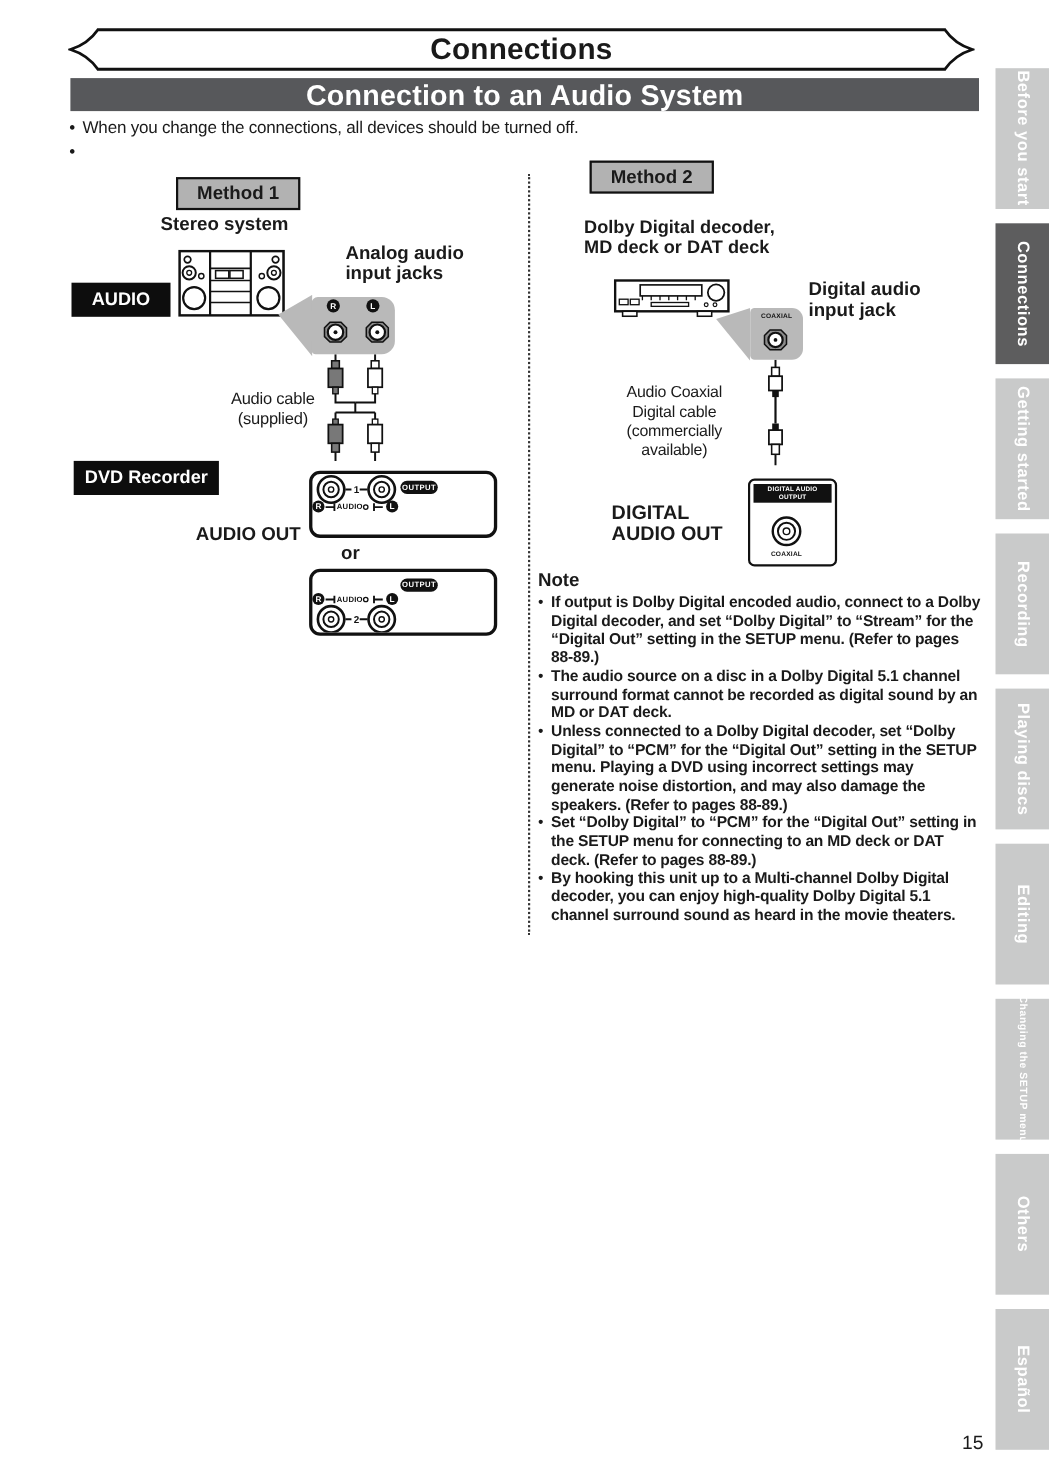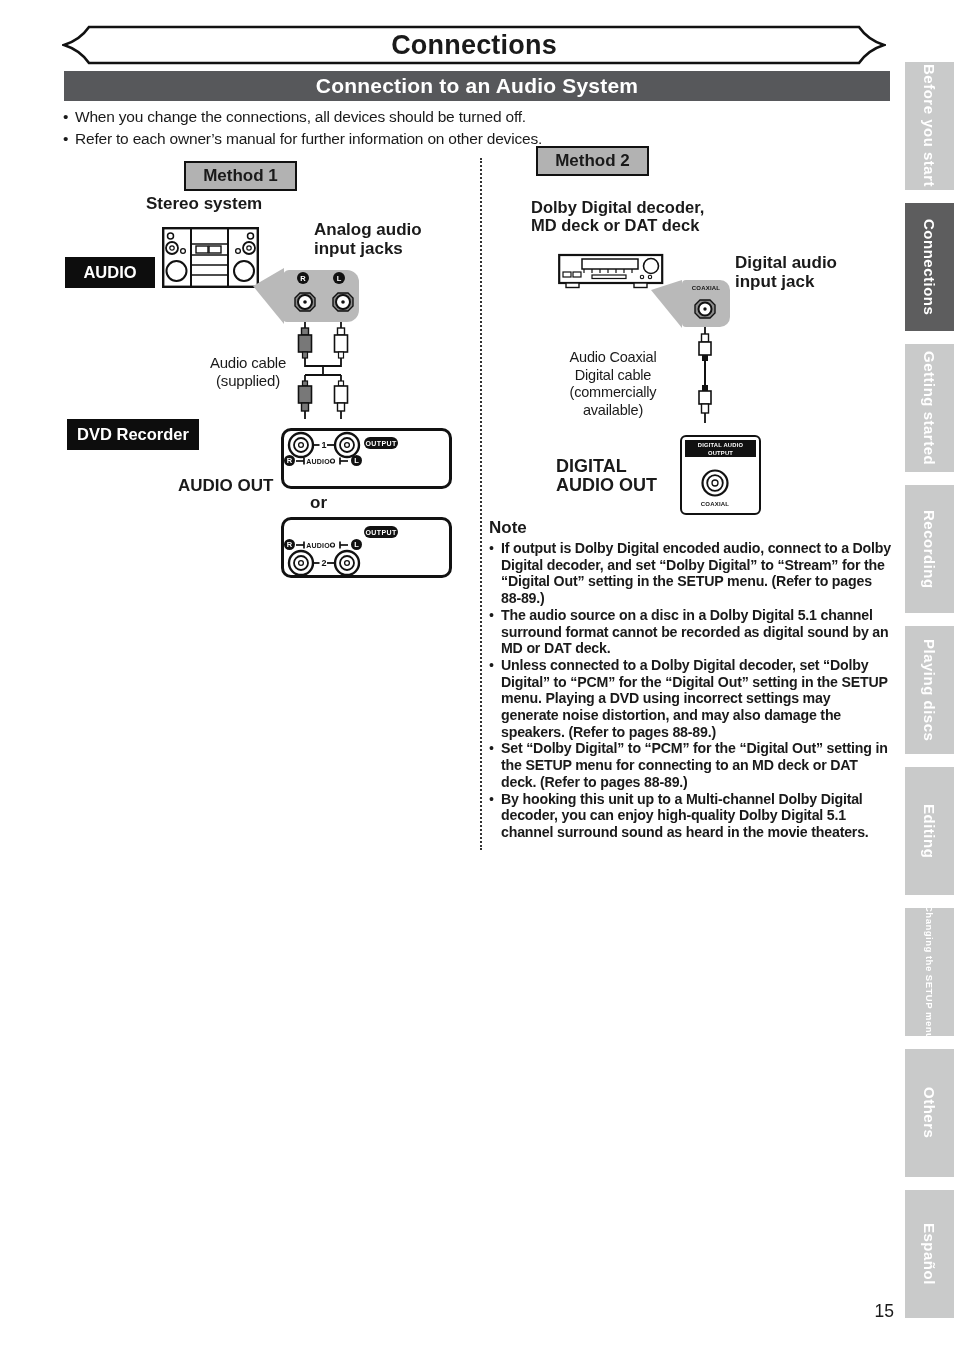--- a/index.html
+++ b/index.html
@@ -12,21 +12,21 @@
   .banner{left:62px;top:24px;width:824px;height:42px;}
   .banner svg{position:absolute;left:0;top:0;}
   .banner-title{
     position:absolute;left:0;top:0;width:100%;height:100%;
     display:flex;align-items:center;justify-content:center;
     font-size:27px;font-weight:bold;letter-spacing:.2px;
   }
   .section-bar{
     left:64px;top:71px;width:826px;height:30px;background:#57585b;
     display:flex;align-items:center;justify-content:center;
-    color:#fff;font-size:21px;font-weight:bold;letter-spacing:.2px;
+    color:#fff;font-size:26px;font-weight:bold;letter-spacing:.2px;
   }
   .intro{left:63px;top:106px;width:780px;font-size:15.5px;letter-spacing:-0.2px;}
   .intro-line{display:flex;line-height:22px;}
   .intro-line .marker{width:12px;}
   
   .method-box{
     width:113px;height:30px;background:#b2b2b2;border:2px solid #111;
     display:flex;align-items:center;justify-content:center;
     font-size:17px;font-weight:bold;box-sizing:border-box;
   }
@@ -102,27 +102,26 @@
     <span>Connection to an Audio System</span>
   </div>
 
   <div class="abs intro">
     <div class="intro-line">
       <span class="marker">•</span>
       <span>When you change the connections, all devices should be turned off.</span>
     </div>
     <div class="intro-line">
       <span class="marker">•</span>
-      <span>Refer to each owner’s manual for further information on other devices.</span>
     </div>
   </div>
 
   <div class="abs col-divider"></div>
 
-  <div class="abs method-box" style="left:184px;top:161px;">
+  <div class="abs method-box" style="left:160px;top:161px;">
     <span>Method 1</span>
   </div>
 
   <div class="abs cap-bold cap-center" style="left:146px;top:195px;width:155px;font-size:17px;">Stereo system</div>
 
   <svg class="abs" style="left:162px;top:227px;" width="97" height="61" viewBox="0 0 97 61">
     <rect x="1.2" y="1.2" width="94.6" height="58.6" fill="#fff" stroke="#111" stroke-width="2.4"></rect>
     <line x1="29" y1="1" x2="29" y2="60" stroke="#111" stroke-width="2"></line>
     <line x1="66" y1="1" x2="66" y2="60" stroke="#111" stroke-width="2"></line>
 

